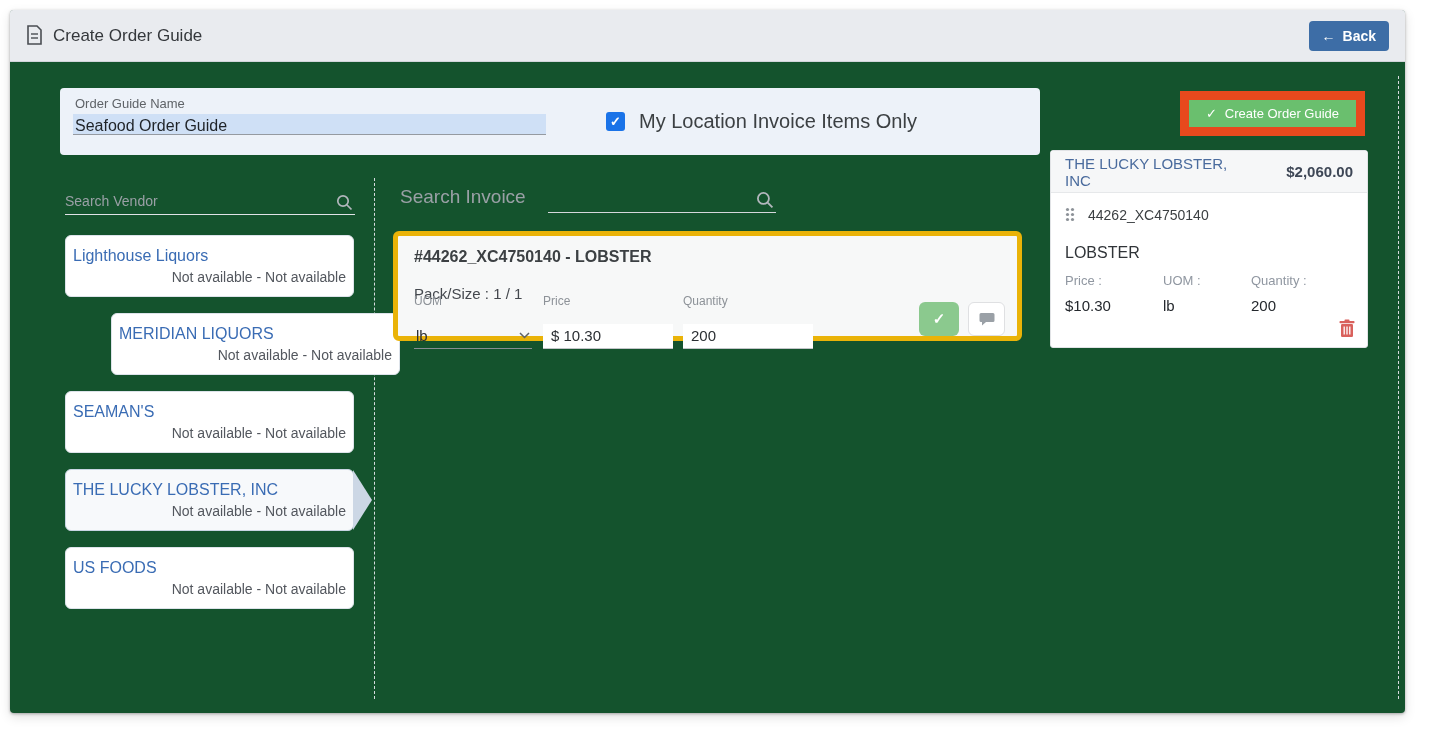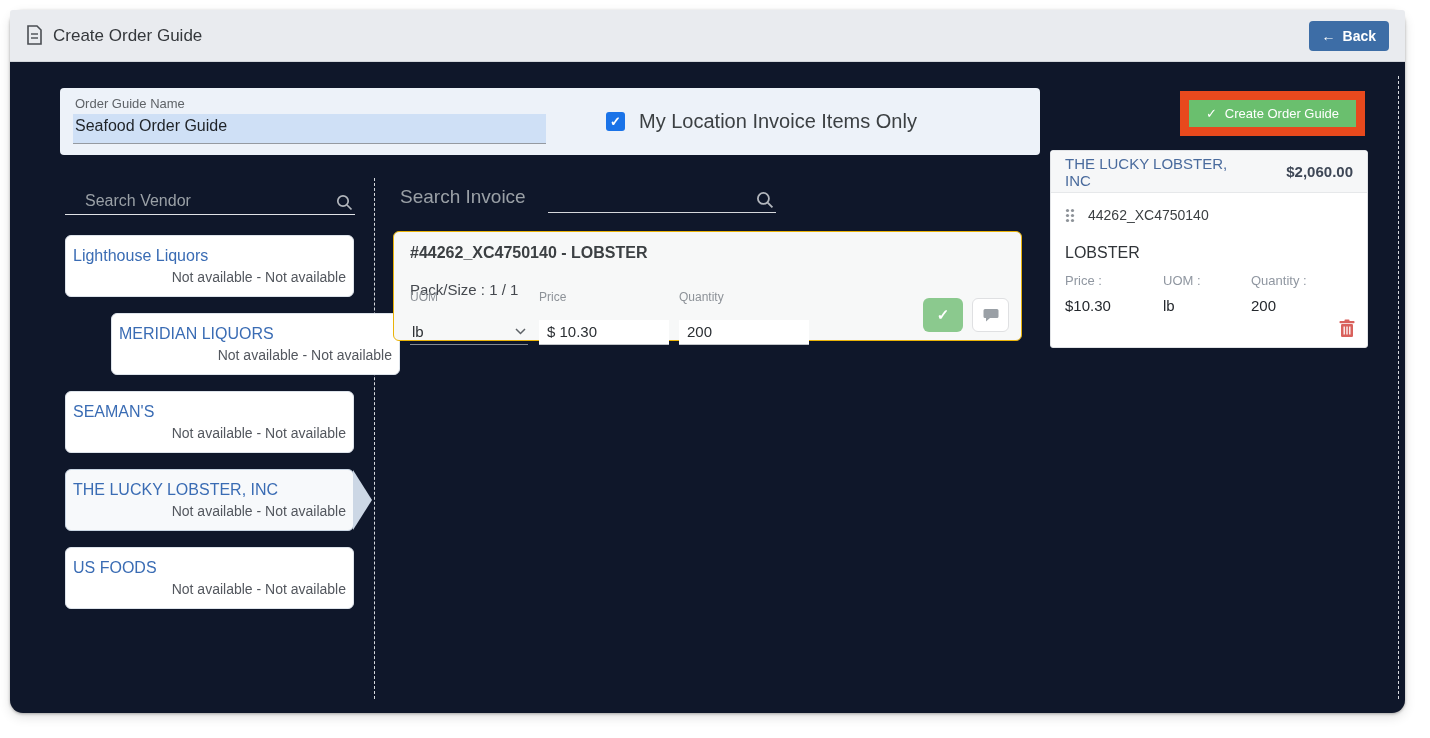--- a/index.html
+++ b/index.html
@@ -1,71 +1,71 @@
 <!DOCTYPE html>
 <html style="--accent-green: #6abf6e; --soft-green: #8bc98e; --annotation-red: #e8491d; --link-blue: #3a6cb4; --back-blue: #3d6da6; --checkbox-blue: #1a73e8; --danger-red: #d9615c; --summary-blue: #4a6b9d;"><head>
 <meta charset="utf-8">
 <style>
   * { margin:0; padding:0; box-sizing:border-box; }
   html,body { width:1430px; height:738px; background:#fff; font-family:"Liberation Sans", sans-serif; }
   .viewport { position:relative; width:1430px; height:738px; background:#fff; overflow:hidden; }
-  .app-card { position:absolute; left:10px; top:10px; width:1395px; height:703px; background:#0f172a;
-    border-radius:13px; box-shadow:0 1px 3px rgba(0,0,0,.30), 0 4px 12px rgba(0,0,0,.12); }
+  .app-card { position:absolute; left:10px; top:10px; width:1395px; height:703px; background:#14532d;
+    border-radius:4px; box-shadow:0 1px 3px rgba(0,0,0,.30), 0 4px 12px rgba(0,0,0,.12); }
 
   
   .topbar { position:relative; height:52px; background:#e9ebef; border-bottom:1px solid #d2d5da;
     display:flex; align-items:center; padding:0 16px; border-radius:3px 3px 0 0; }
   .title-group { display:flex; align-items:center; gap:10px; }
   .page-title { font-size:17px; color:#35383c; }
   .location-select { position:absolute; left:486px; top:11px; width:424px; height:30px; background:#fff;
     border:1px solid #c9ccd1; border-radius:4px; display:flex; align-items:center; justify-content:space-between;
     padding:0 12px; font-size:15px; color:#3c4043; cursor:pointer; }
   .caret { color:#8a8f95; font-size:10px; }
   .back-btn { margin-left:auto; background:var(--back-blue,#3d6da6); color:#fff; border:none; border-radius:4px;
     height:30px; padding:0 13px; font-size:14px; font-weight:bold; display:flex; align-items:center; gap:7px; cursor:pointer;
     font-family:"Liberation Sans", sans-serif; }
 
   
   .top-panel { position:absolute; left:50px; top:78px; width:980px; height:67px; background:#edf2f9; border-radius:4px; }
   .og-label { position:absolute; left:15px; top:8px; font-size:13px; color:#5f6368; }
-  .og-input { position:absolute; left:13px; top:26px; width:473px; height:30px; background:#cfe0f6;
+  .og-input { position:absolute; left:13px; top:26px; width:473px; height:21px; background:#cfe0f6;
     border-bottom:1px solid #959aa1; padding:3px 2px; cursor:text; }
   .og-value { font-size:16px; color:#1f2328; }
   .checkbox-row { position:absolute; left:546px; top:22px; display:flex; align-items:center; gap:14px; cursor:pointer; }
   .checkbox { width:19px; height:19px; background:var(--checkbox-blue,#1a73e8); border-radius:3px; color:#fff;
     display:flex; align-items:center; justify-content:center; font-size:13px; font-weight:bold; }
   .checkbox-label { font-size:20px; color:#3c4043; }
 
   
   .divider { position:absolute; border-left:1px dashed #d7dade; }
   .divider-1 { left:364px; top:168px; bottom:14px; }
   .divider-2 { left:1388px; top:66px; bottom:14px; }
 
   
   .search-vendor { position:absolute; left:55px; top:182px; width:290px; height:23px;
     border-bottom:1px solid #e0e2e6; cursor:text; }
-  .search-placeholder { font-size:16px; color:#9aa0a6;margin-left:20px; }
+  .search-placeholder { font-size:14px; color:#9aa0a6; }
   .search-vendor .search-icon { position:absolute; right:2px; top:2px; }
 
   .vendor-card { position:absolute; left:55px; width:289px; height:62px; background:#fff;
     border:1px solid #dde3ea; border-radius:6px; padding:11px 7px; cursor:pointer; }
   .vendor-card.selected { background:#f7f9fb; border-color:#c9d5e3; }
   .vendor-name { font-size:16px; color:var(--link-blue,#3a6cb4); }
   .vendor-sub { font-size:14px; color:#53575e; margin-top:4px;text-align:right; }
   .sel-arrow { position:absolute; right:-19px; top:50%; transform:translateY(-50%); width:0; height:0;
     border-top:30px solid transparent; border-bottom:30px solid transparent; border-left:19px solid #ccd7e5; }
   .vc-0 { top:225px; } .vc-1 { top:303px;margin-left:46px; } .vc-2 { top:381px; } .vc-3 { top:459px; } .vc-4 { top:537px; }
 
   
   .si-label { position:absolute; left:390px; top:176px; font-size:19px; color:#9aa0a6; }
   .si-input { position:absolute; left:538px; top:180px; width:228px; height:23px; border-bottom:1px solid #d5d7db; cursor:text; }
   .si-input .search-icon { position:absolute; right:2px; top:1px; }
 
   .invoice-card { position:absolute; left:383px; top:221px; width:629px; height:110px; background:#f7f8f8;
-    border:1px solid #eab308; border-radius:6px; padding:12px 16px; }
+    border:5px solid #eab308; border-radius:6px; padding:12px 16px; }
   .inv-title { font-size:16px; font-weight:bold; color:#3c4043; }
   .inv-pack { font-size:15px; color:#44484e; margin-top:19px; }
   .field { position:absolute; top:58px; }
   .field label { display:block; font-size:12px; color:#8d9298; margin-bottom:16px; cursor:inherit; }
   .field-value { display:flex; justify-content:space-between; align-items:center; padding:3px 2px 4px;
     font-size:15px; color:#2b2f33; }
   .field-uom { left:16px; width:118px; cursor:pointer; }
   .field-uom .field-value { border-bottom:1px solid #878c92; }
   .field-price { left:145px; width:130px; cursor:text; }
   .field-qty  { left:285px; width:130px; cursor:text; }
@@ -80,21 +80,21 @@
   .create-btn { display:flex; align-items:center; justify-content:center; gap:8px; width:167px; height:27px;
     background:var(--accent-green,#6abf6e); color:#fff; border:none; font-size:13px; cursor:pointer;
     font-family:"Liberation Sans", sans-serif; }
   .summary-card { position:absolute; left:1040px; top:140px; width:318px; height:198px; background:#fff;
     border:1px solid #e1e3e6; border-radius:3px; }
   .summary-header { height:42px; background:#f6f7f8; border-bottom:1px solid #e6e8ea; display:flex;
     align-items:center; justify-content:space-between; padding:0 14px; }
   .sum-vendor { color:var(--summary-blue,#4a6b9d); font-size:15px; }
   .sum-total { color:#3e4756; font-size:15px; font-weight:bold;margin-left:47px; }
   .summary-body { position:relative; padding:14px; height:154px; }
-  .sum-code-row { display:flex; align-items:flex-end; gap:13px; font-size:14px; color:#3c4043; }
+  .sum-code-row { display:flex; align-items:flex-start; gap:13px; font-size:14px; color:#3c4043; }
   .drag-handle { cursor:grab; display:flex; }
   .sum-name { font-size:16px; color:#303438; margin-top:21px; }
   .sum-grid { display:grid; grid-template-columns:98px 88px 1fr; margin-top:11px; row-gap:9px; }
   .sum-grid .lbl { font-size:13px; color:#9097a1; }
   .sum-grid .val { font-size:15px; color:#24282d; }
   .delete-btn { position:absolute; right:12px; bottom:6px; background:none; border:none; cursor:pointer; }
 </style>
 </head>
 <body>
 

